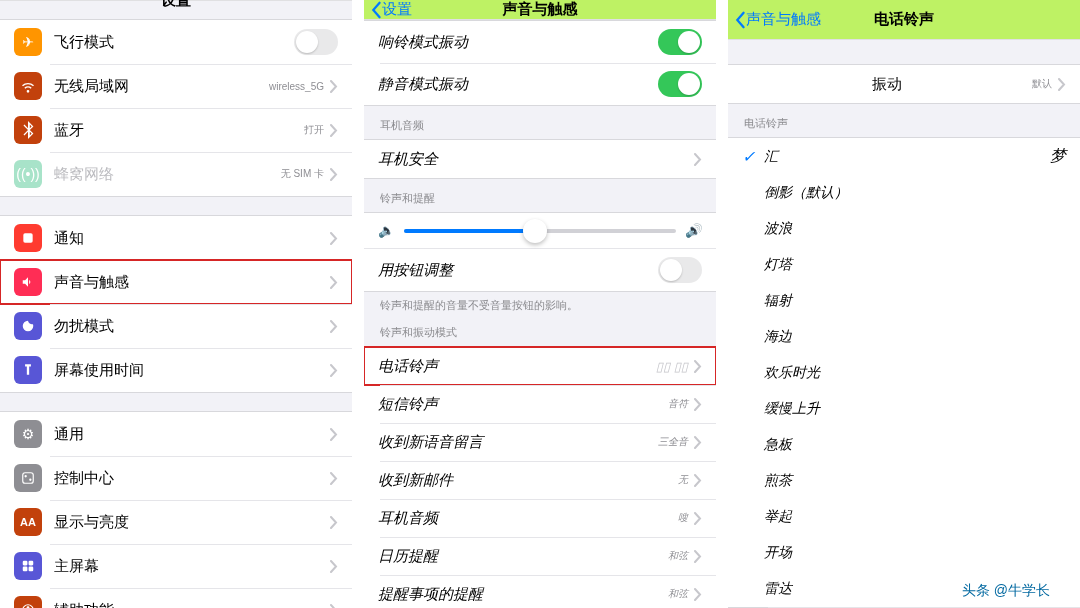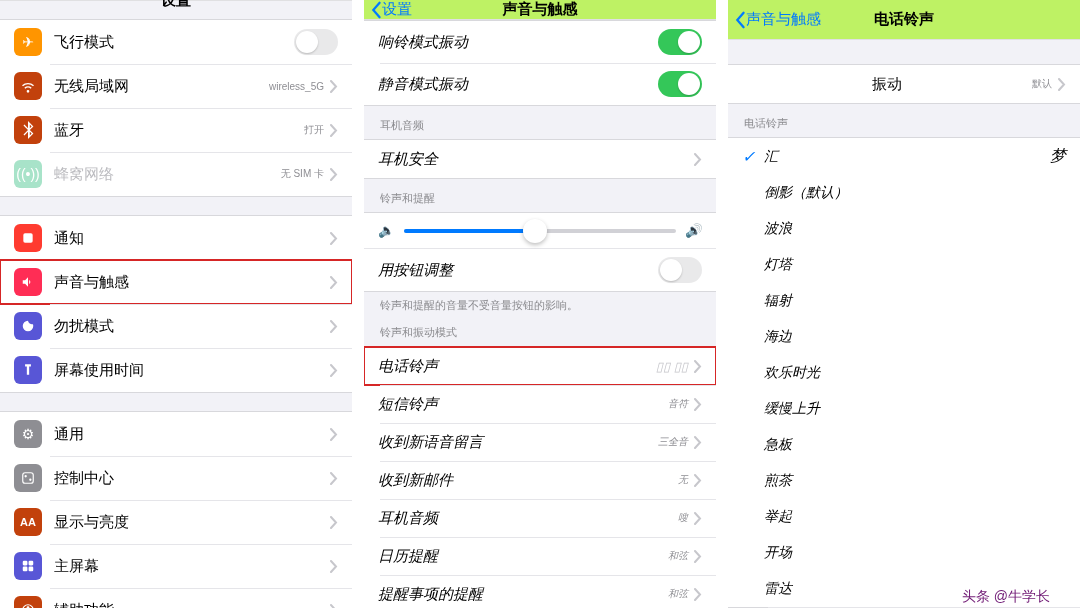--- a/index.html
+++ b/index.html
@@ -180,23 +180,23 @@
       color: #8a8a8e;
       padding: 6px 16px 0 16px;
     }
     .highlight-red {
       outline: 2px solid #d62626;
       outline-offset: -1px;
     }
     .footer-attr {
       position: absolute;
       right: 30px;
-      bottom: 2px;
+      bottom: 8px;
       font-size: 14px;
-      color: #701a75;
+      color: #0369a1;
       font-weight: 500;
     }
     .checkmark {
       color: #007aff;
       font-size: 16px;
       width: 22px;
       display: inline-flex;
       align-items: center;
     }
     .ringtone-cell {

